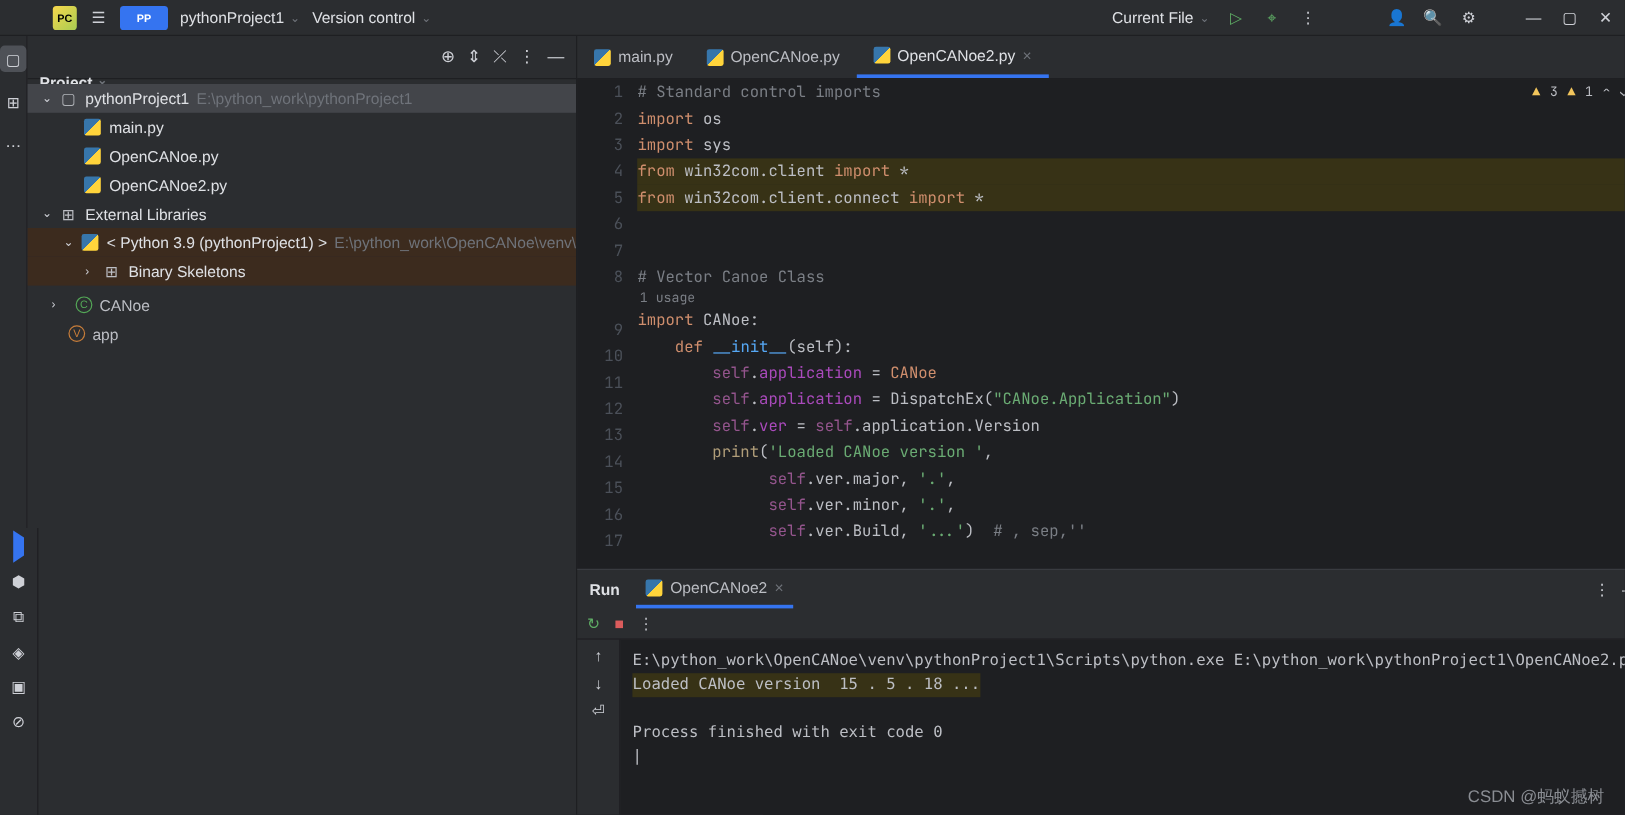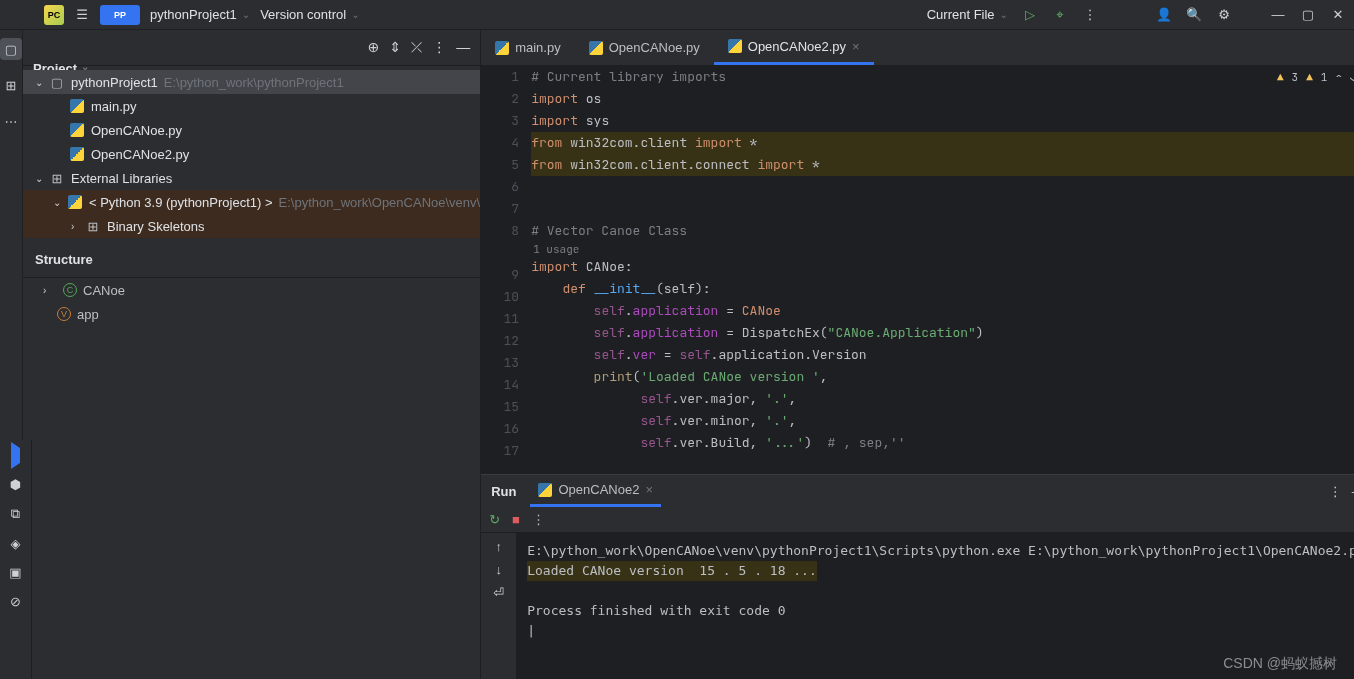--- a/index.html
+++ b/index.html
@@ -171,21 +171,20 @@
           </span>
         <span class="tree-label">&lt; Python 3.9 (pythonProject1) &gt;</span>
         <span class="tree-path">E:\python_work\OpenCANoe\venv\</span>
       </div>
       <div class="tree-item ext" style="padding-left:48px">
         <span class="tree-chevron">›</span>
         <span class="tree-icon">⊞</span>
         <span class="tree-label">Binary Skeletons</span>
       </div>
     </div>
-    <div class="structure-header">Structure</div>
     <div>
       <div class="struct-item">
         <span class="tree-chevron">›</span>
         <span class="circle-c">C</span>
         <span>CANoe</span>
       </div>
       <div class="struct-item" style="padding-left:34px">
         <span class="circle-v">V</span>
         <span>app</span>
       </div>
@@ -234,21 +233,21 @@
           <div>10</div>
           <div>11</div>
           <div>12</div>
           <div>13</div>
           <div>14</div>
           <div>15</div>
           <div>16</div>
           <div>17</div>
         </div>
       <div class="code" id="code">
-          <div class="code-line"><span class="c-comment"># Current library imports</span></div>
+          <div class="code-line"><span class="c-comment"># Standard control imports</span></div>
           <div class="code-line"><span class="c-keyword">import</span> os</div>
           <div class="code-line"><span class="c-keyword">import</span> sys</div>
           <div class="code-line hl-import"><span class="c-keyword">from</span> win32com.client <span class="c-keyword">import</span> *</div>
           <div class="code-line hl-import"><span class="c-keyword">from</span> win32com.client.connect <span class="c-keyword">import</span> *</div>
           <div class="code-line">&nbsp;</div>
           <div class="code-line">&nbsp;</div>
           <div class="code-line"><span class="c-comment"># Vector Canoe Class</span></div>
           <div class="usage">1 usage</div>
           <div class="code-line"><span class="c-keyword">import</span> <span>CANoe</span>:</div>
           <div class="code-line">    <span class="c-keyword">def</span> <span class="c-def">__init__</span>(self):</div>

